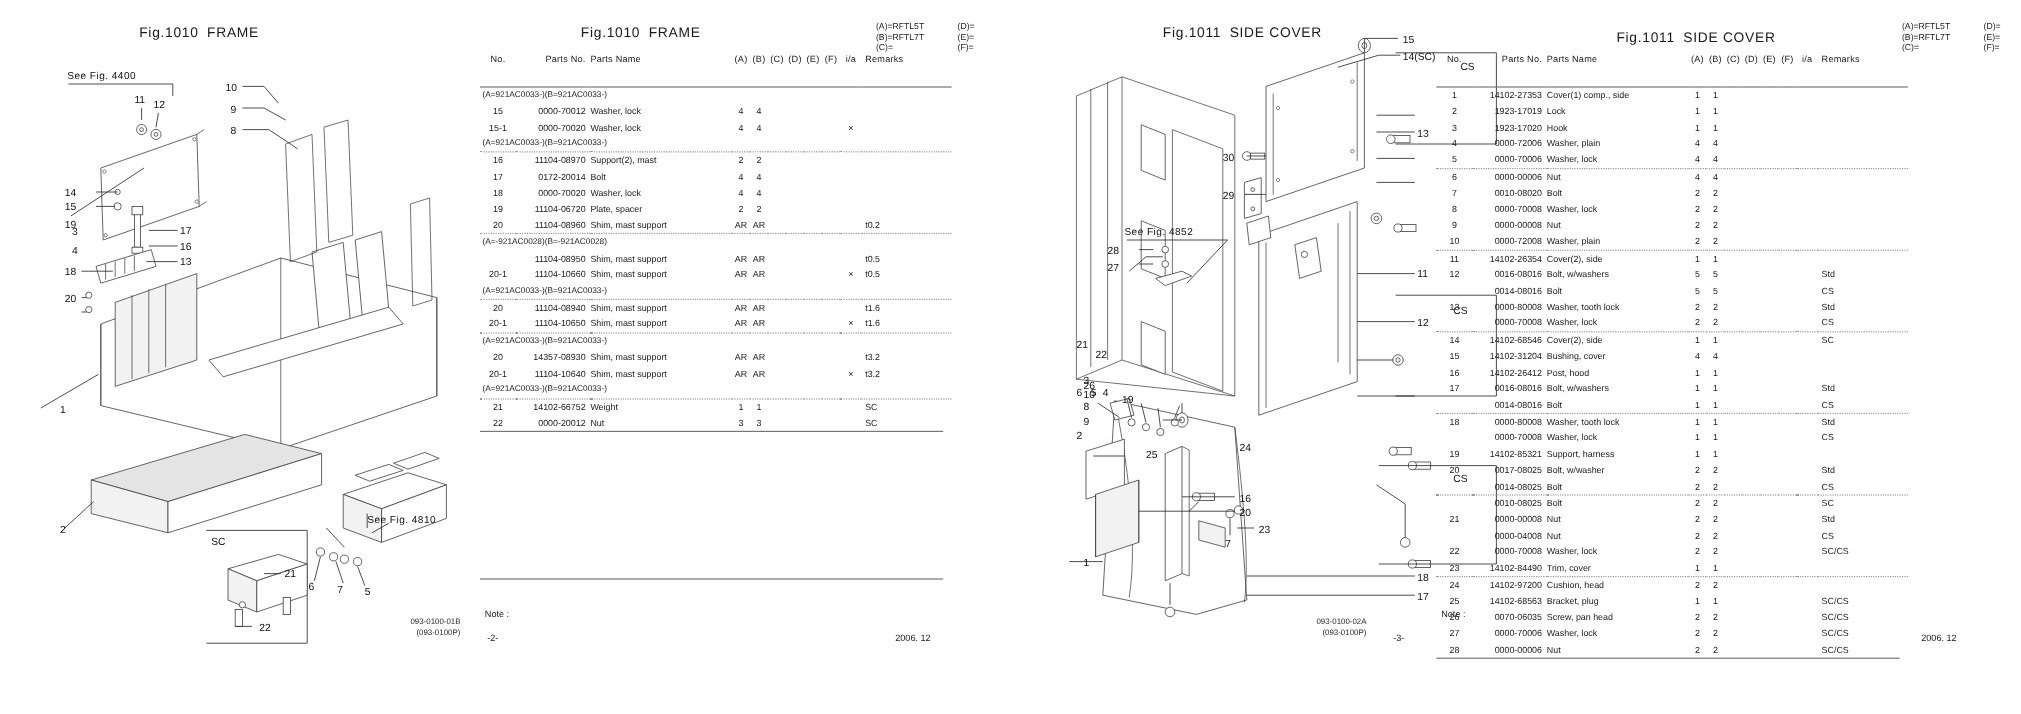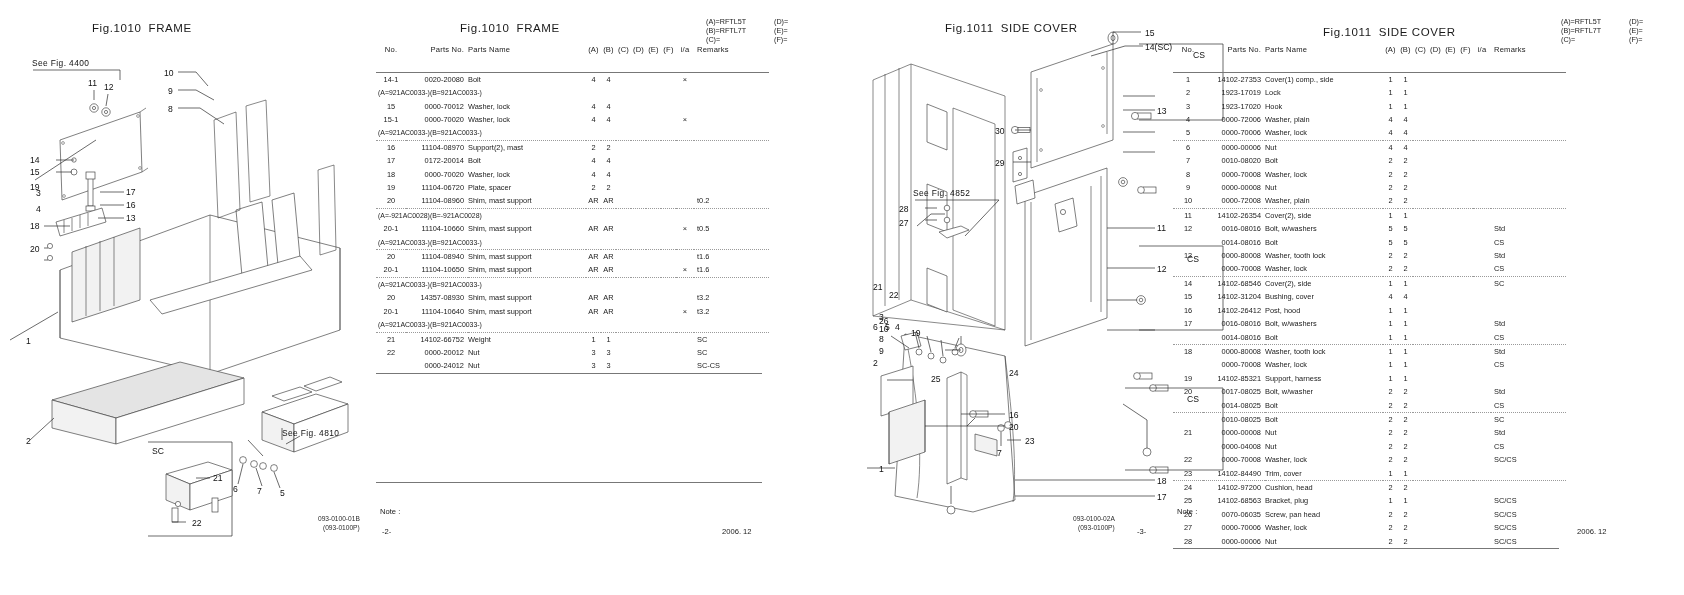--- a/index.html
+++ b/index.html
@@ -14,20 +14,21 @@
     color: #1a1a1a;
     overflow: hidden;
     position: relative;
   }
   .page {
     position: absolute;
     top: 0;
     height: 595px;
     width: 842px;
     overflow: hidden;
+    margin-left: 24px;
   }
   #page-left  { left: 0; }
   #page-right { left: 855px; }
 
   
   .fig-title {
     position: absolute;
     font-size: 11.5px;
     letter-spacing: .6px;
     white-space: nowrap;
@@ -340,33 +341,20 @@
           <th class="c-e">(E)</th>
           <th class="c-f">(F)</th>
           <th class="c-ia">i/a</th>
           <th class="c-rem">Remarks</th>
         </tr>
         <tr class="hdr-row-line">
             <td colspan="11"></td>
           </tr>
       </thead>
       <tbody>
-          <tr>
-            <td class="c-no">14-1</td>
-            <td class="c-pno">0020-20080</td>
-            <td class="c-pname">Bolt</td>
-            <td class="c-a">4</td>
-            <td class="c-b">4</td>
-            <td class="c-c"></td>
-            <td class="c-d"></td>
-            <td class="c-e"></td>
-            <td class="c-f"></td>
-            <td class="c-ia">×</td>
-            <td class="c-rem"></td>
-          </tr>
           <tr class="sub">
             <td colspan="3" class="sub-ranges">(A=921AC0033-)(B=921AC0033-)</td>
             <td class="c-a"></td>
             <td class="c-b"></td>
             <td class="c-c"></td>
             <td class="c-d"></td>
             <td class="c-e"></td>
             <td class="c-f"></td>
             <td class="c-ia"></td>
             <td class="c-rem"></td>
@@ -478,20 +466,33 @@
             <td class="c-a"></td>
             <td class="c-b"></td>
             <td class="c-c"></td>
             <td class="c-d"></td>
             <td class="c-e"></td>
             <td class="c-f"></td>
             <td class="c-ia"></td>
             <td class="c-rem"></td>
           </tr>
           <tr>
+            <td class="c-no"></td>
+            <td class="c-pno">11104-08950</td>
+            <td class="c-pname">Shim, mast support</td>
+            <td class="c-a">AR</td>
+            <td class="c-b">AR</td>
+            <td class="c-c"></td>
+            <td class="c-d"></td>
+            <td class="c-e"></td>
+            <td class="c-f"></td>
+            <td class="c-ia"></td>
+            <td class="c-rem">t0.5</td>
+          </tr>
+          <tr>
             <td class="c-no">20-1</td>
             <td class="c-pno">11104-10660</td>
             <td class="c-pname">Shim, mast support</td>
             <td class="c-a">AR</td>
             <td class="c-b">AR</td>
             <td class="c-c"></td>
             <td class="c-d"></td>
             <td class="c-e"></td>
             <td class="c-f"></td>
             <td class="c-ia">×</td>
@@ -600,33 +601,20 @@
             <td class="c-pno">0000-20012</td>
             <td class="c-pname">Nut</td>
             <td class="c-a">3</td>
             <td class="c-b">3</td>
             <td class="c-c"></td>
             <td class="c-d"></td>
             <td class="c-e"></td>
             <td class="c-f"></td>
             <td class="c-ia"></td>
             <td class="c-rem">SC</td>
-          </tr>
-          <tr>
-            <td class="c-no"></td>
-            <td class="c-pno">0000-24012</td>
-            <td class="c-pname">Nut</td>
-            <td class="c-a">3</td>
-            <td class="c-b">3</td>
-            <td class="c-c"></td>
-            <td class="c-d"></td>
-            <td class="c-e"></td>
-            <td class="c-f"></td>
-            <td class="c-ia"></td>
-            <td class="c-rem">SC-CS</td>
           </tr>
         </tbody>
     </table>
     <div class="table-bottom-rule" style="width:386px;"></div>
   </div>
 
   <div class="note-label" style="left:380px; top:507px;">Note :</div>
   <div class="note-rule" style="left:376px; top:482px; width:386px;"></div>
 
   <div class="doc-code" style="left:318px; top:515px;">

